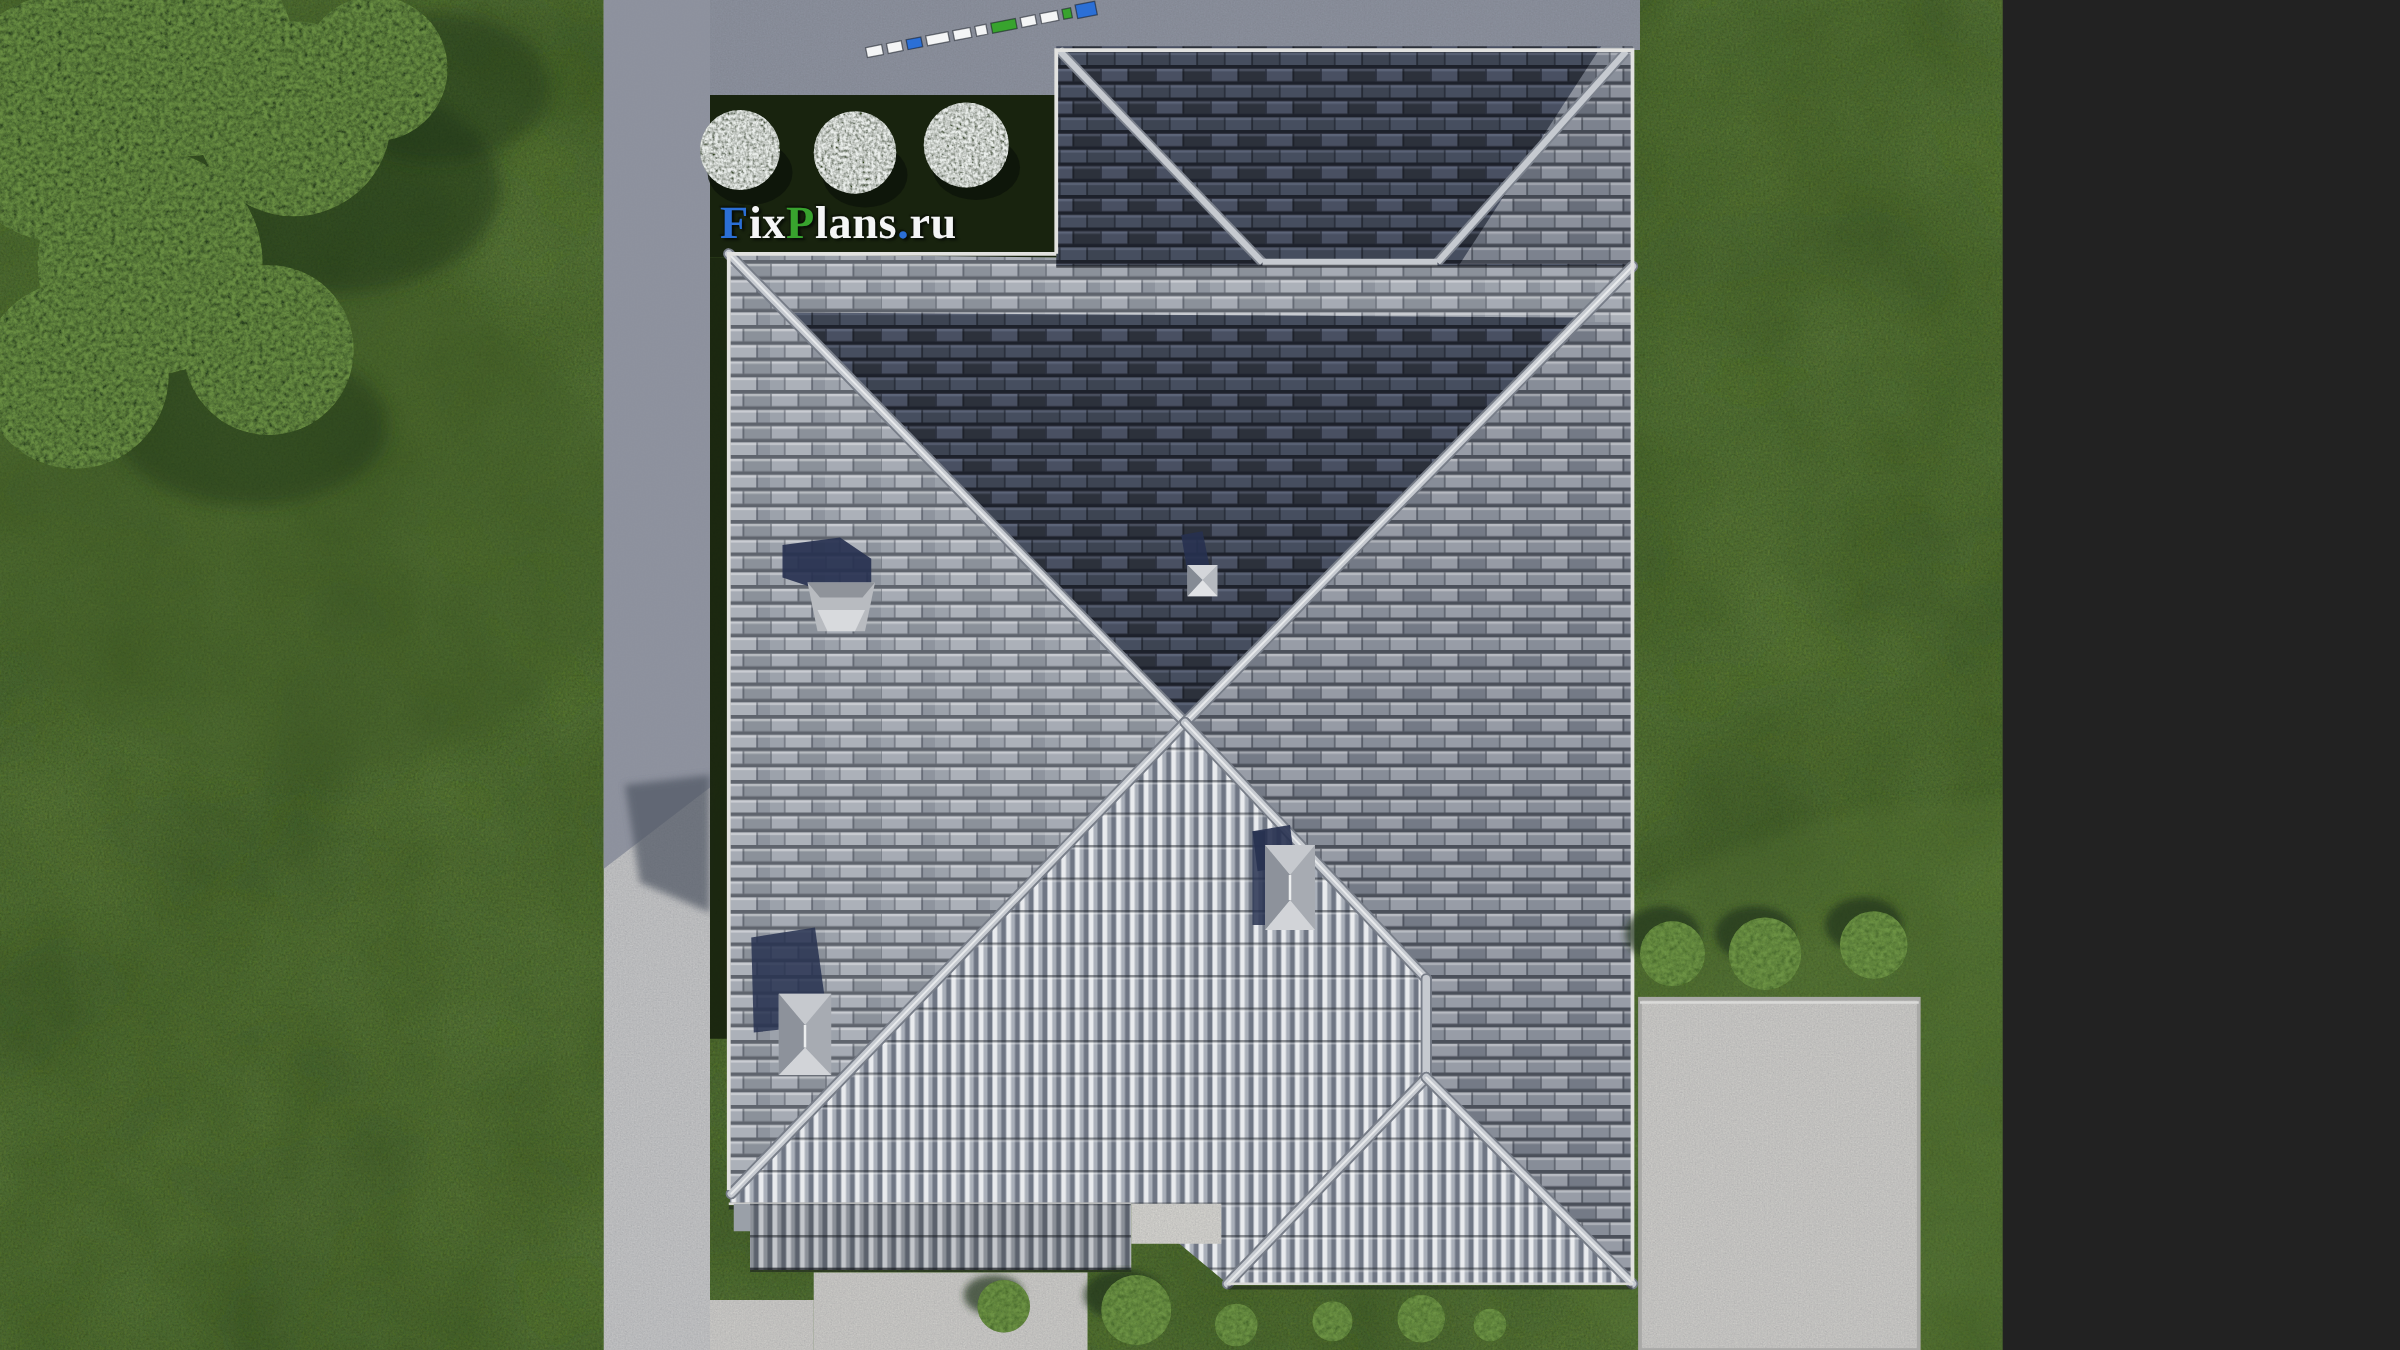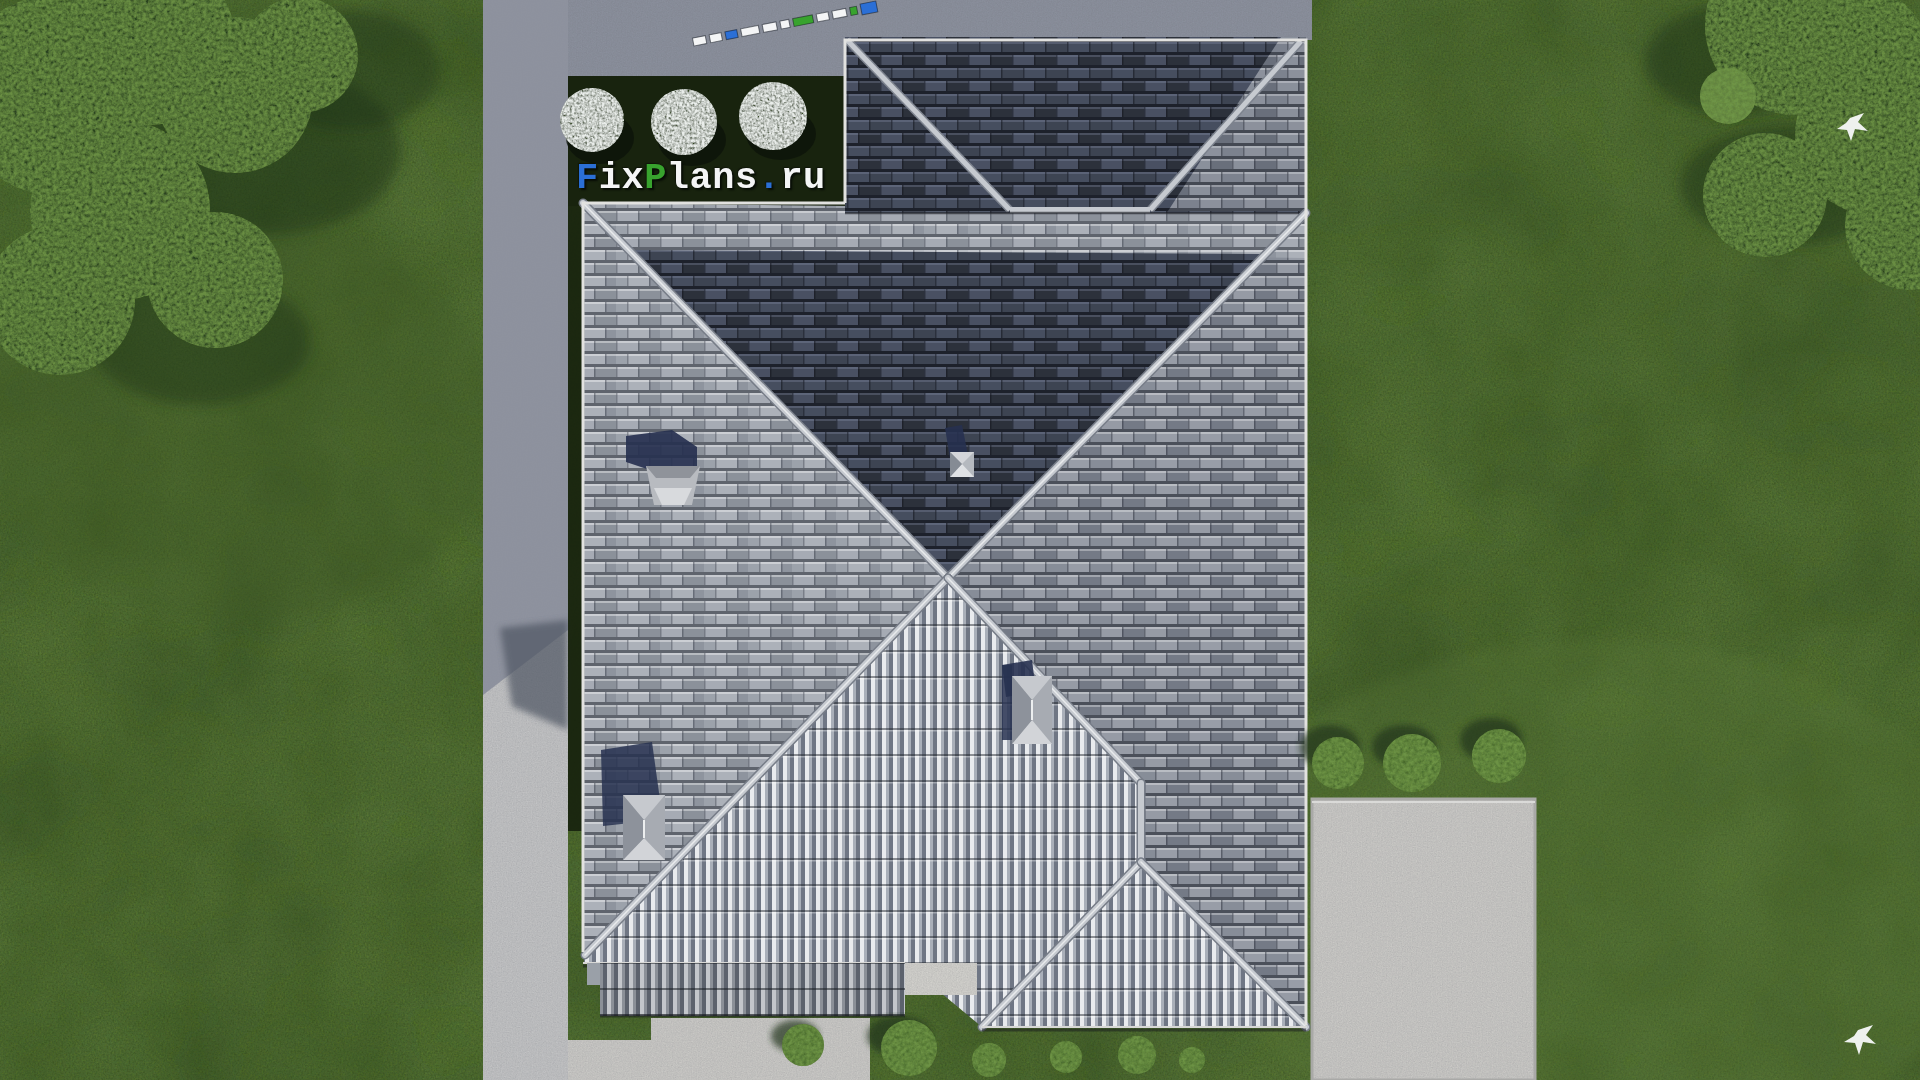--- a/index.html
+++ b/index.html
@@ -1,17 +1,17 @@
 <!DOCTYPE html>
 <html style="--blue: #2b6fd6; --green: #38a32e; --white: #f4f5f6; --grass: #51702f; --grass-dark: #3c5523; --grass-light: #64823f; --foliage: #2c4220; --foliage-shadow: #1f3116; --bed: #18230e; --pave-bright: #c2c3c4; --pave-shadow: #8b909c; --patio: #cac9c6; --stone: #d3d2cd; --roof-light: #9ca2ab; --roof-mid: #878d98; --roof-dark: #3d4452; --col-light: #e9ebee; --col-mid: #a9afb9; --col-dark: #6f7684; --ridge: #c6cad0; --fascia: #e2e2e0; --navy: #273150;"><head>
 <meta charset="utf-8">
 <style>
   html,body{margin:0;padding:0;background:#222;}
-  .scene{position:relative;width:1920px;height:1080px;overflow:hidden;
-         font-family:Liberation Mono, monospace;}
+  .scene{position:relative;width:1602px;height:1080px;overflow:hidden;
+         font-family:Liberation Serif, serif;}
   .scene svg{position:absolute;left:0;top:0;}
   .watermark{
     position:absolute;left:576px;top:160px;
     font-size:37px;font-weight:700;letter-spacing:.5px;line-height:1;
     text-shadow:2px 2px 2px rgba(5,10,5,.9), -1px -1px 1px rgba(0,0,0,.4);
     white-space:nowrap;user-select:none;
   }
   .watermark .c-blue{color:var(--blue);}
   .watermark .c-green{color:var(--green);}
   .watermark .c-white{color:var(--white);}

